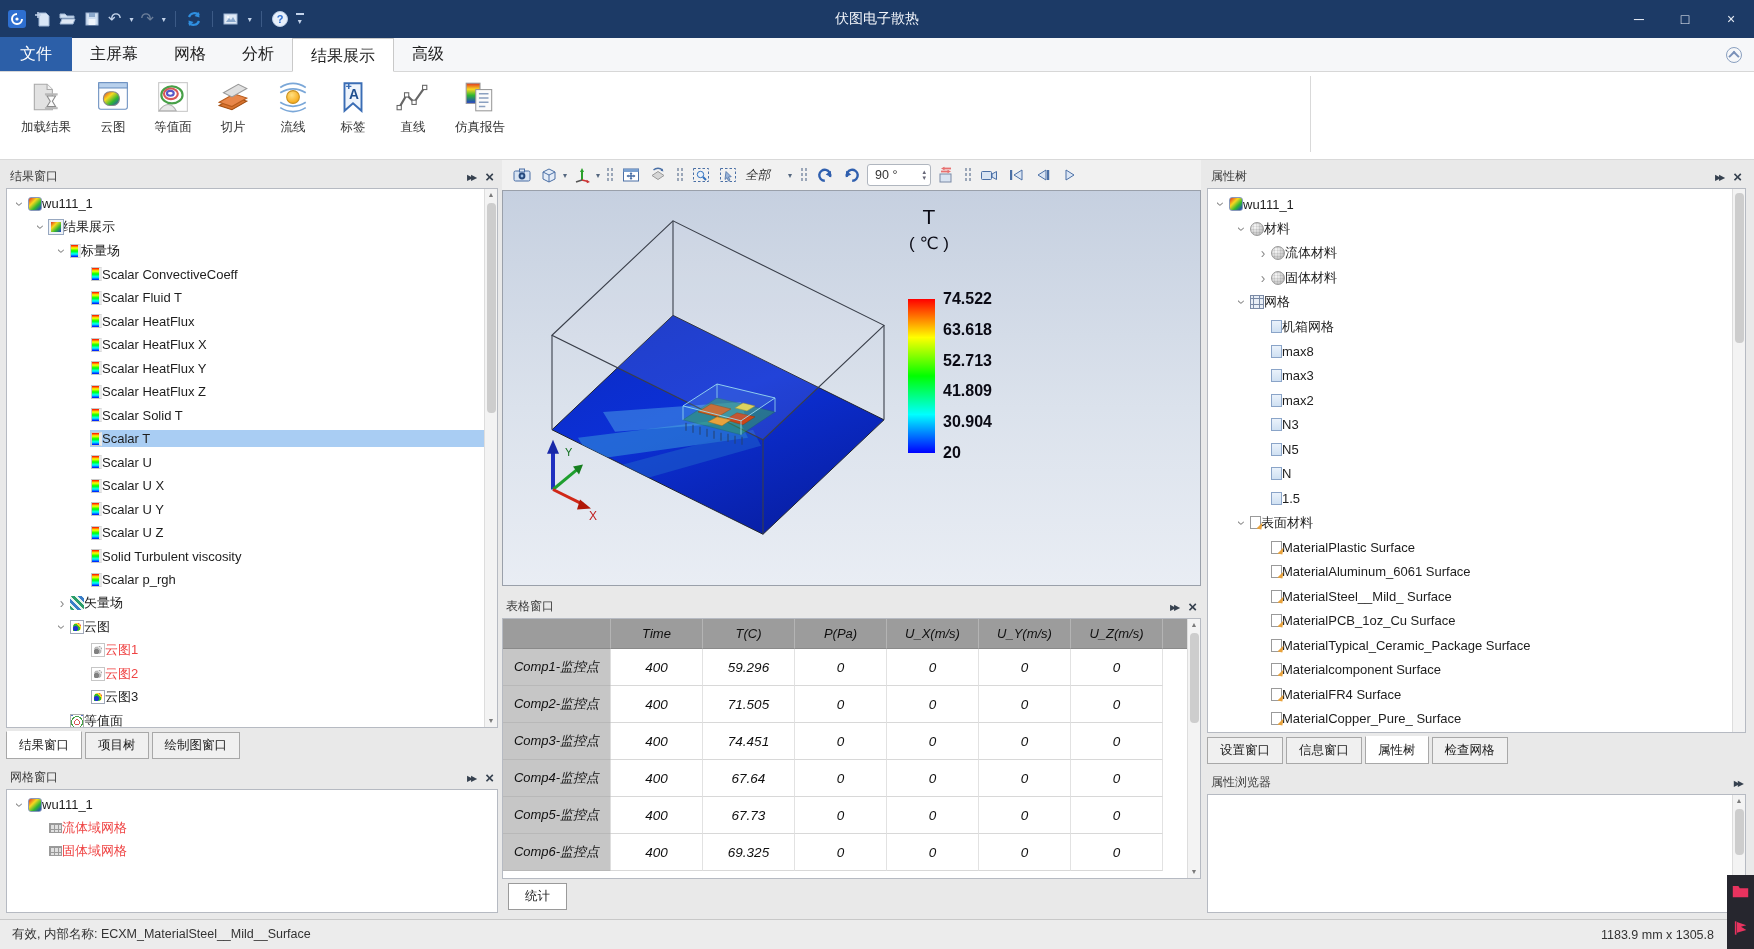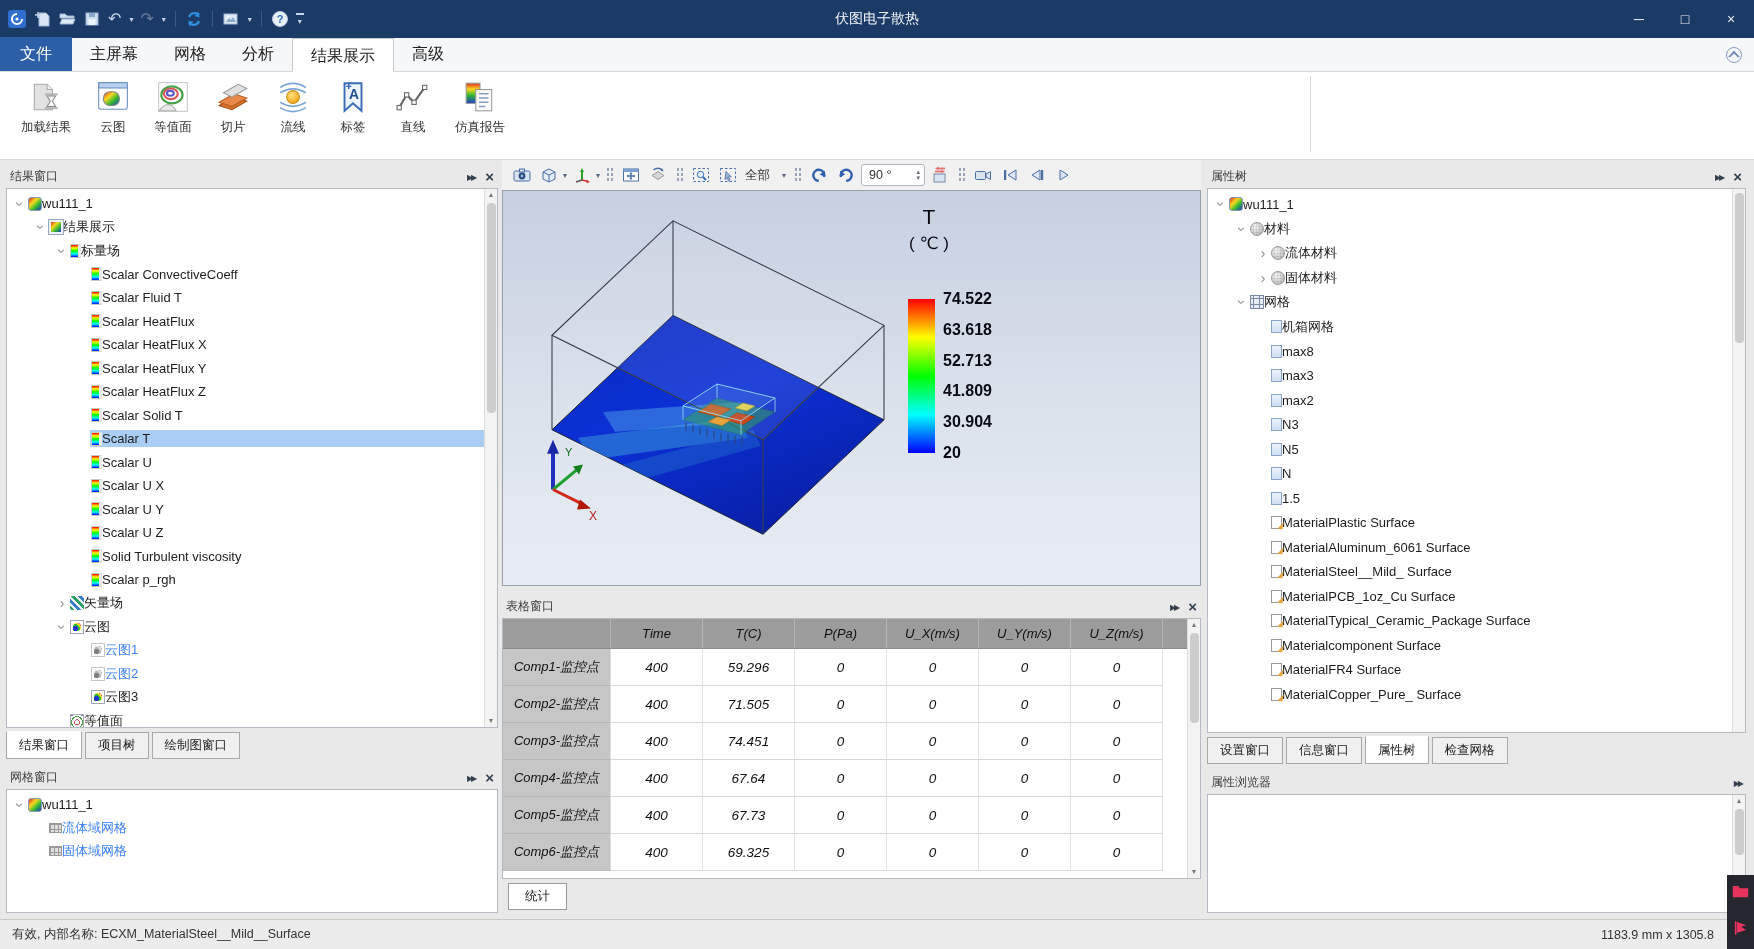--- a/index.html
+++ b/index.html
@@ -52,21 +52,21 @@
   .boxed { background:#fff; border:1px solid #b6bac2; position:relative; overflow:hidden; }
   .tree { padding-top:3px; }
   .trow { display:flex; align-items:center; height:23px; white-space:nowrap; }
   .tree-left .trow { height:23.5px; }
   .tree-right .trow { height:24.5px; }
   .exp { width:14px; flex:none; color:#8a8a8a; font-size:14px; display:inline-block; text-align:center; line-height:12px; }
   .exp.open { transform:rotate(90deg); }
   .rowbody { display:flex; align-items:center; flex:1; padding:1px 3px 1px 1px; }
   .rowbody.sel { background:#a9cdf3; }
   .tlabel { font-size:13px; color:#1d1d1d; }
-  .tlabel.gray { color:#3b82f6; }
+  .tlabel.gray { color:#ef4444; }
 
   
   .ticon { width:14px; height:14px; flex:none; display:inline-block; position:relative; }
   .ti-model { background:linear-gradient(135deg,#e03020 0%,#f8d820 35%,#30b830 65%,#2038d0 100%); border-radius:3px; border:1px solid #8899bb; }
   .ti-result-display { background:linear-gradient(135deg,#e03020,#f8d820,#30b830,#2038d0); border:2px solid #eef2f6; outline:1px solid #98a8c0; }
   .ti-scalar-field,.ti-scalar { width:11px; height:14px; background:linear-gradient(180deg,#f00 0%,#ff0 25%,#0f0 50%,#0ff 75%,#00f 100%); border:1px solid #c8c8c8; border-right:3px solid #e8e8e8; }
   .ti-vector { background:repeating-linear-gradient(45deg,#2a9d6a 0 3px,#eaf4ee 3px 5px,#3a7dc8 5px 8px,#eaf4ee 8px 10px); border-radius:2px; }
   .ti-contour { background:#fff; border:1px solid #a0a8b8; }
   .ti-contour::after { content:""; position:absolute; inset:2px; border-radius:50% 50% 50% 0;
     background:radial-gradient(circle at 30% 70%,#2038d0 0 30%,#30b830 30% 55%,#f8d820 55% 75%,#e03020 75% 100%); }
@@ -94,21 +94,21 @@
   .vsb .up { top:0; } .vsb .down { bottom:0; }
   .vsb .thumb { position:absolute; left:1.5px; width:9px; background:#cdcdcd; border-radius:4px; }
 
   
   .vp-toolbar { height:30px; flex:none; background:#f1f1f1; display:flex; align-items:center; gap:3px; padding-left:8px; overflow:hidden; }
   .vbtn { width:24px; height:24px; display:flex; align-items:center; justify-content:center; flex:none; }
   .vbtn svg { display:block; }
   .dd { font-size:8px; color:#55677f; margin-left:-1px; }
   .grip { width:7px; height:16px; flex:none; margin:0 3px;
     background-image:radial-gradient(#9aa6b8 1px,transparent 1.2px); background-size:4px 5px; }
-  .vtext { font-size:12.5px; color:#333; display:flex; align-items:center; gap:13px; padding:0 2px; }
+  .vtext { font-size:12.5px; color:#333; display:flex; align-items:center; gap:19px; padding:0 2px;font-style:italic; }
   .vspin { width:64px; height:22px; border:1px solid #b0b6bf; border-radius:3px; background:#fff; display:flex; align-items:center; font-size:12.5px; color:#333; }
   .vspin .val { flex:1; padding-left:7px; }
   .vspin .arr { display:flex; flex-direction:column; font-size:7px; color:#667; padding-right:4px; line-height:6px; }
 
   .viewport { height:396px; flex:none; position:relative; border:1px solid #9aa0aa; background:linear-gradient(180deg,#c6d0e0 0%,#dbe2ec 55%,#e9edf4 100%); overflow:hidden; }
   .viewport svg.scene { position:absolute; inset:0; }
   .legend-title { position:absolute; left:378px; top:14px; width:96px; text-align:center; color:#0a0a14; }
   .legend-title .lt1 { font-size:21px; }
   .legend-title .lt2 { font-size:17px; margin-top:4px; }
   .colorbar { position:absolute; left:405px; top:108px; width:27px; height:154px;
@@ -952,20 +952,28 @@
           </div>
           <div class="trow">
             <span style="width: 48px; flex: 0 0 auto;"></span>
             <span class="exp"></span>
             <span class="rowbody">
               <span class="ticon ti-page"></span>
               <span class="tlabel">1.5</span>
             </span>
           </div>
           <div class="trow">
+            <span style="width: 27px; flex: 0 0 auto;"></span>
+            <span class="exp open">›</span>
+            <span class="rowbody">
+              <span class="ticon ti-surface"></span>
+              <span class="tlabel">表面材料</span>
+            </span>
+          </div>
+          <div class="trow">
             <span style="width: 48px; flex: 0 0 auto;"></span>
             <span class="exp"></span>
             <span class="rowbody">
               <span class="ticon ti-surface"></span>
               <span class="tlabel">MaterialPlastic Surface</span>
             </span>
           </div>
           <div class="trow">
             <span style="width: 48px; flex: 0 0 auto;"></span>
             <span class="exp"></span>

